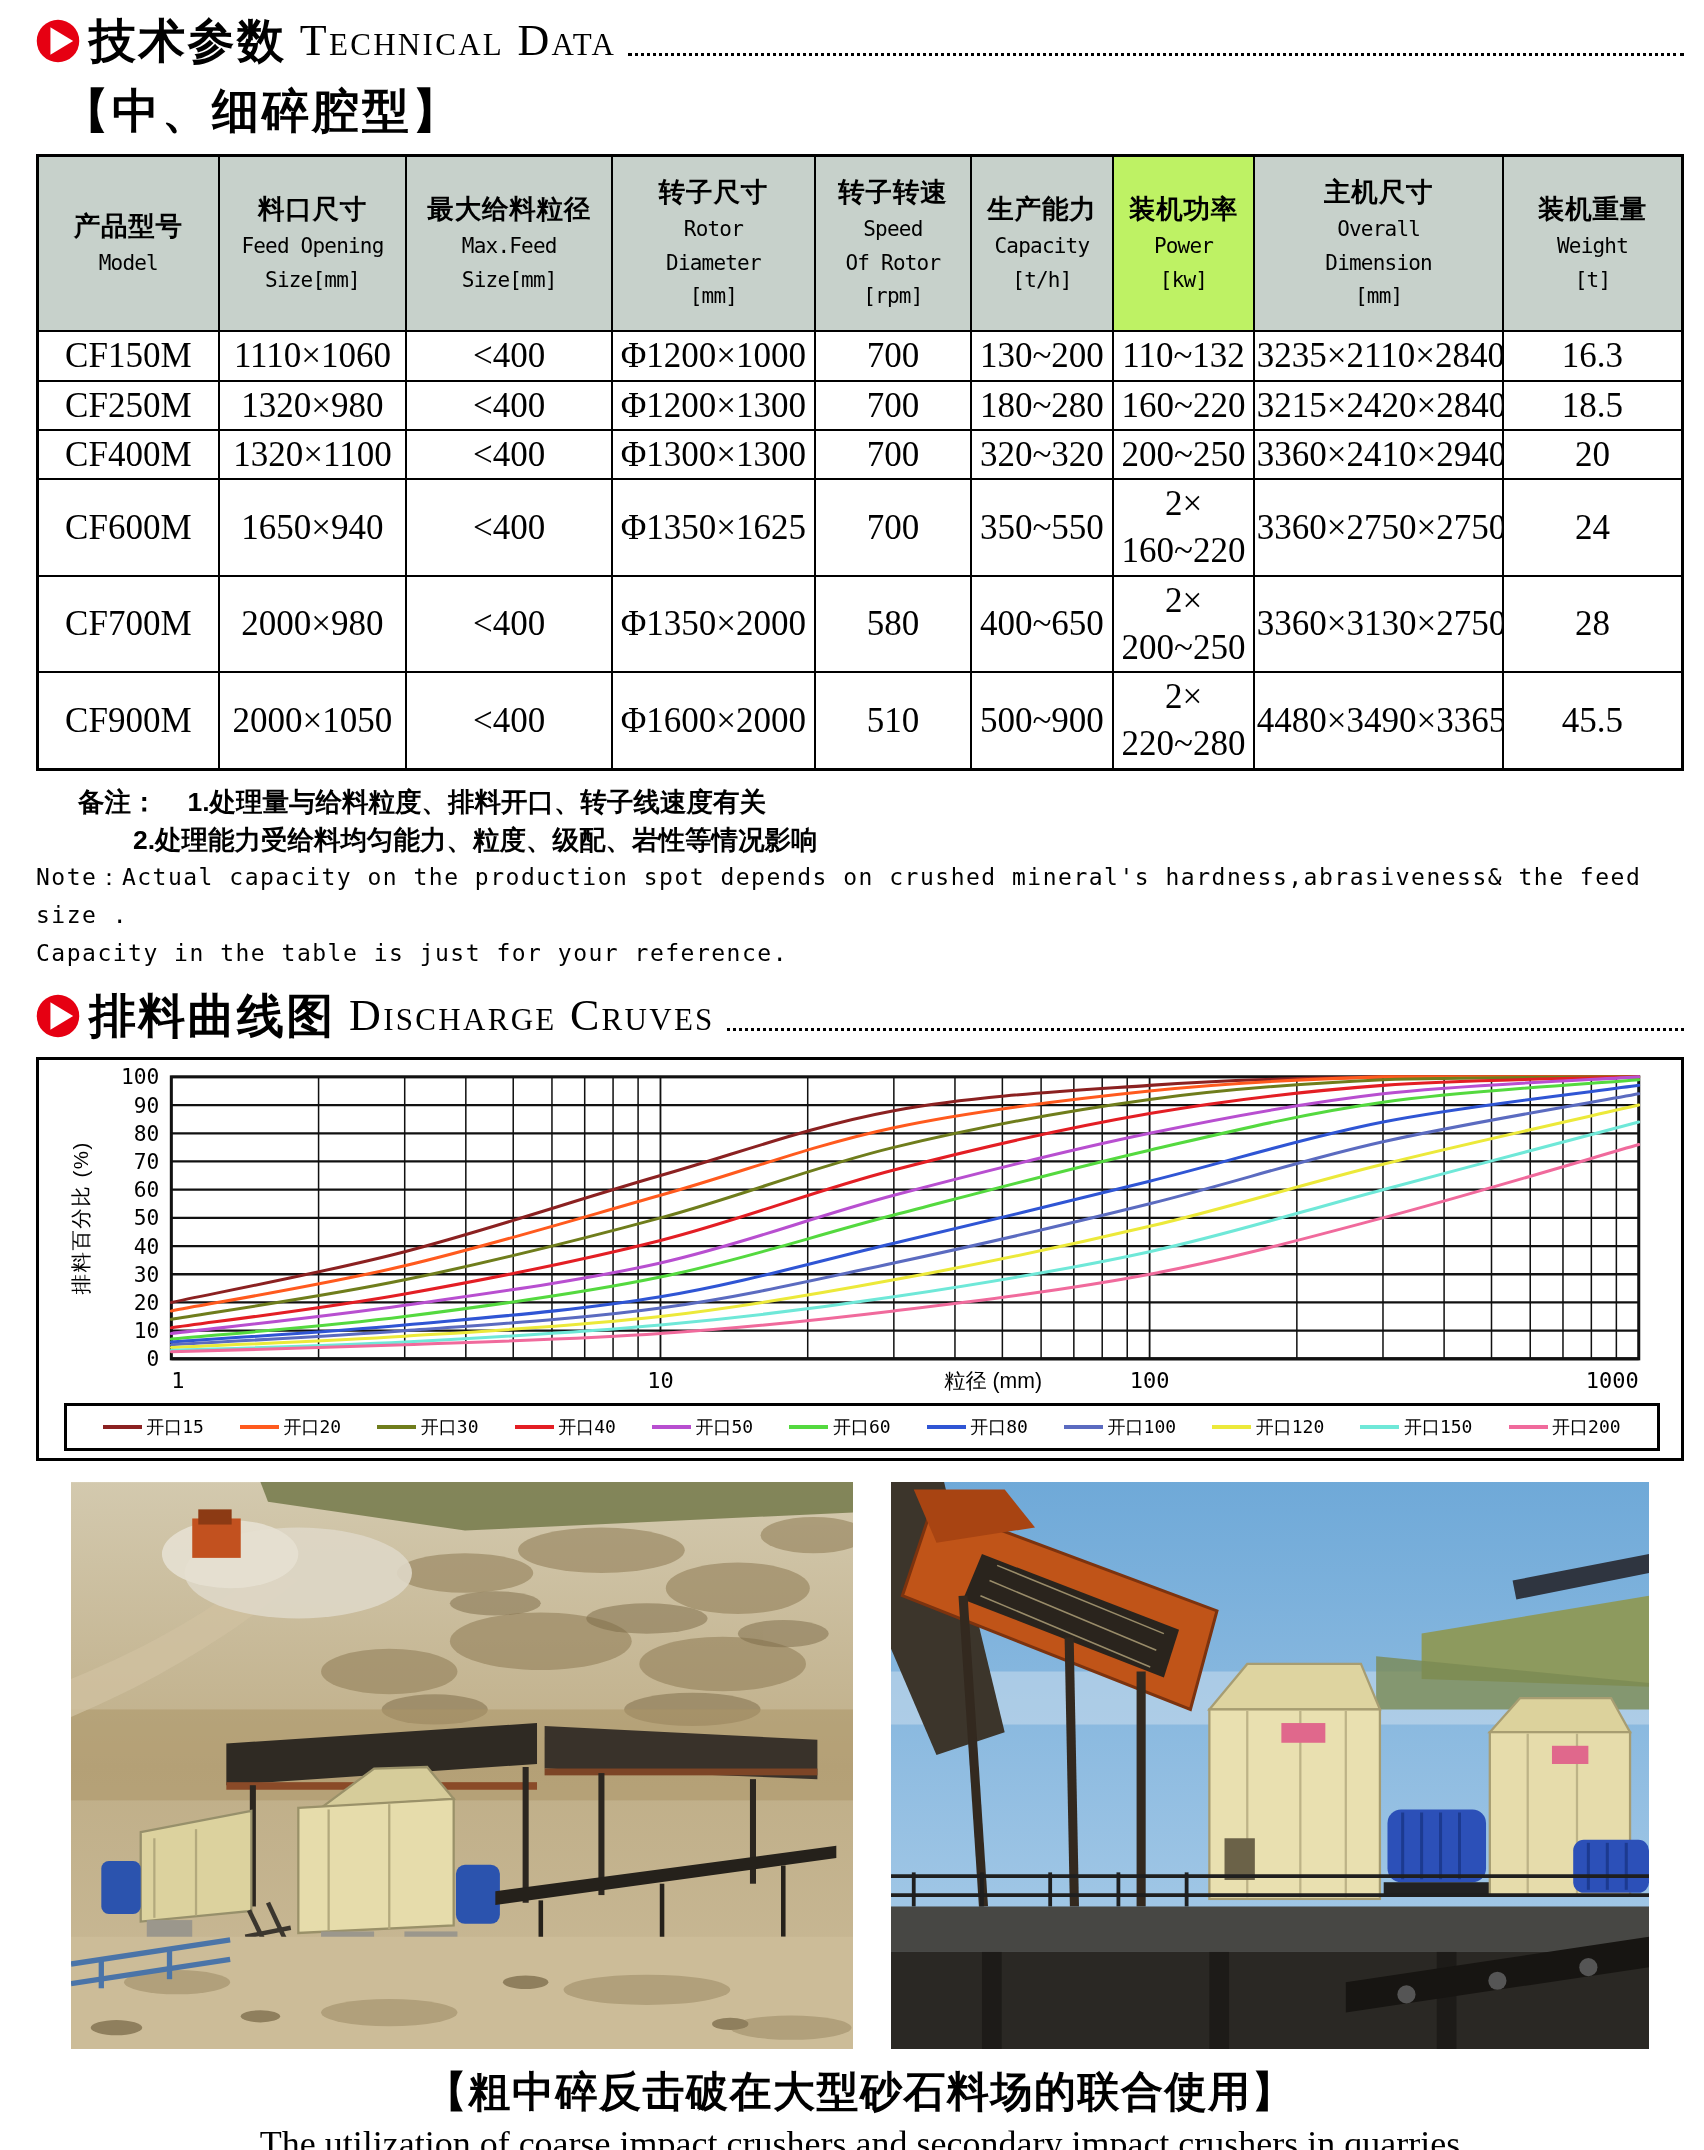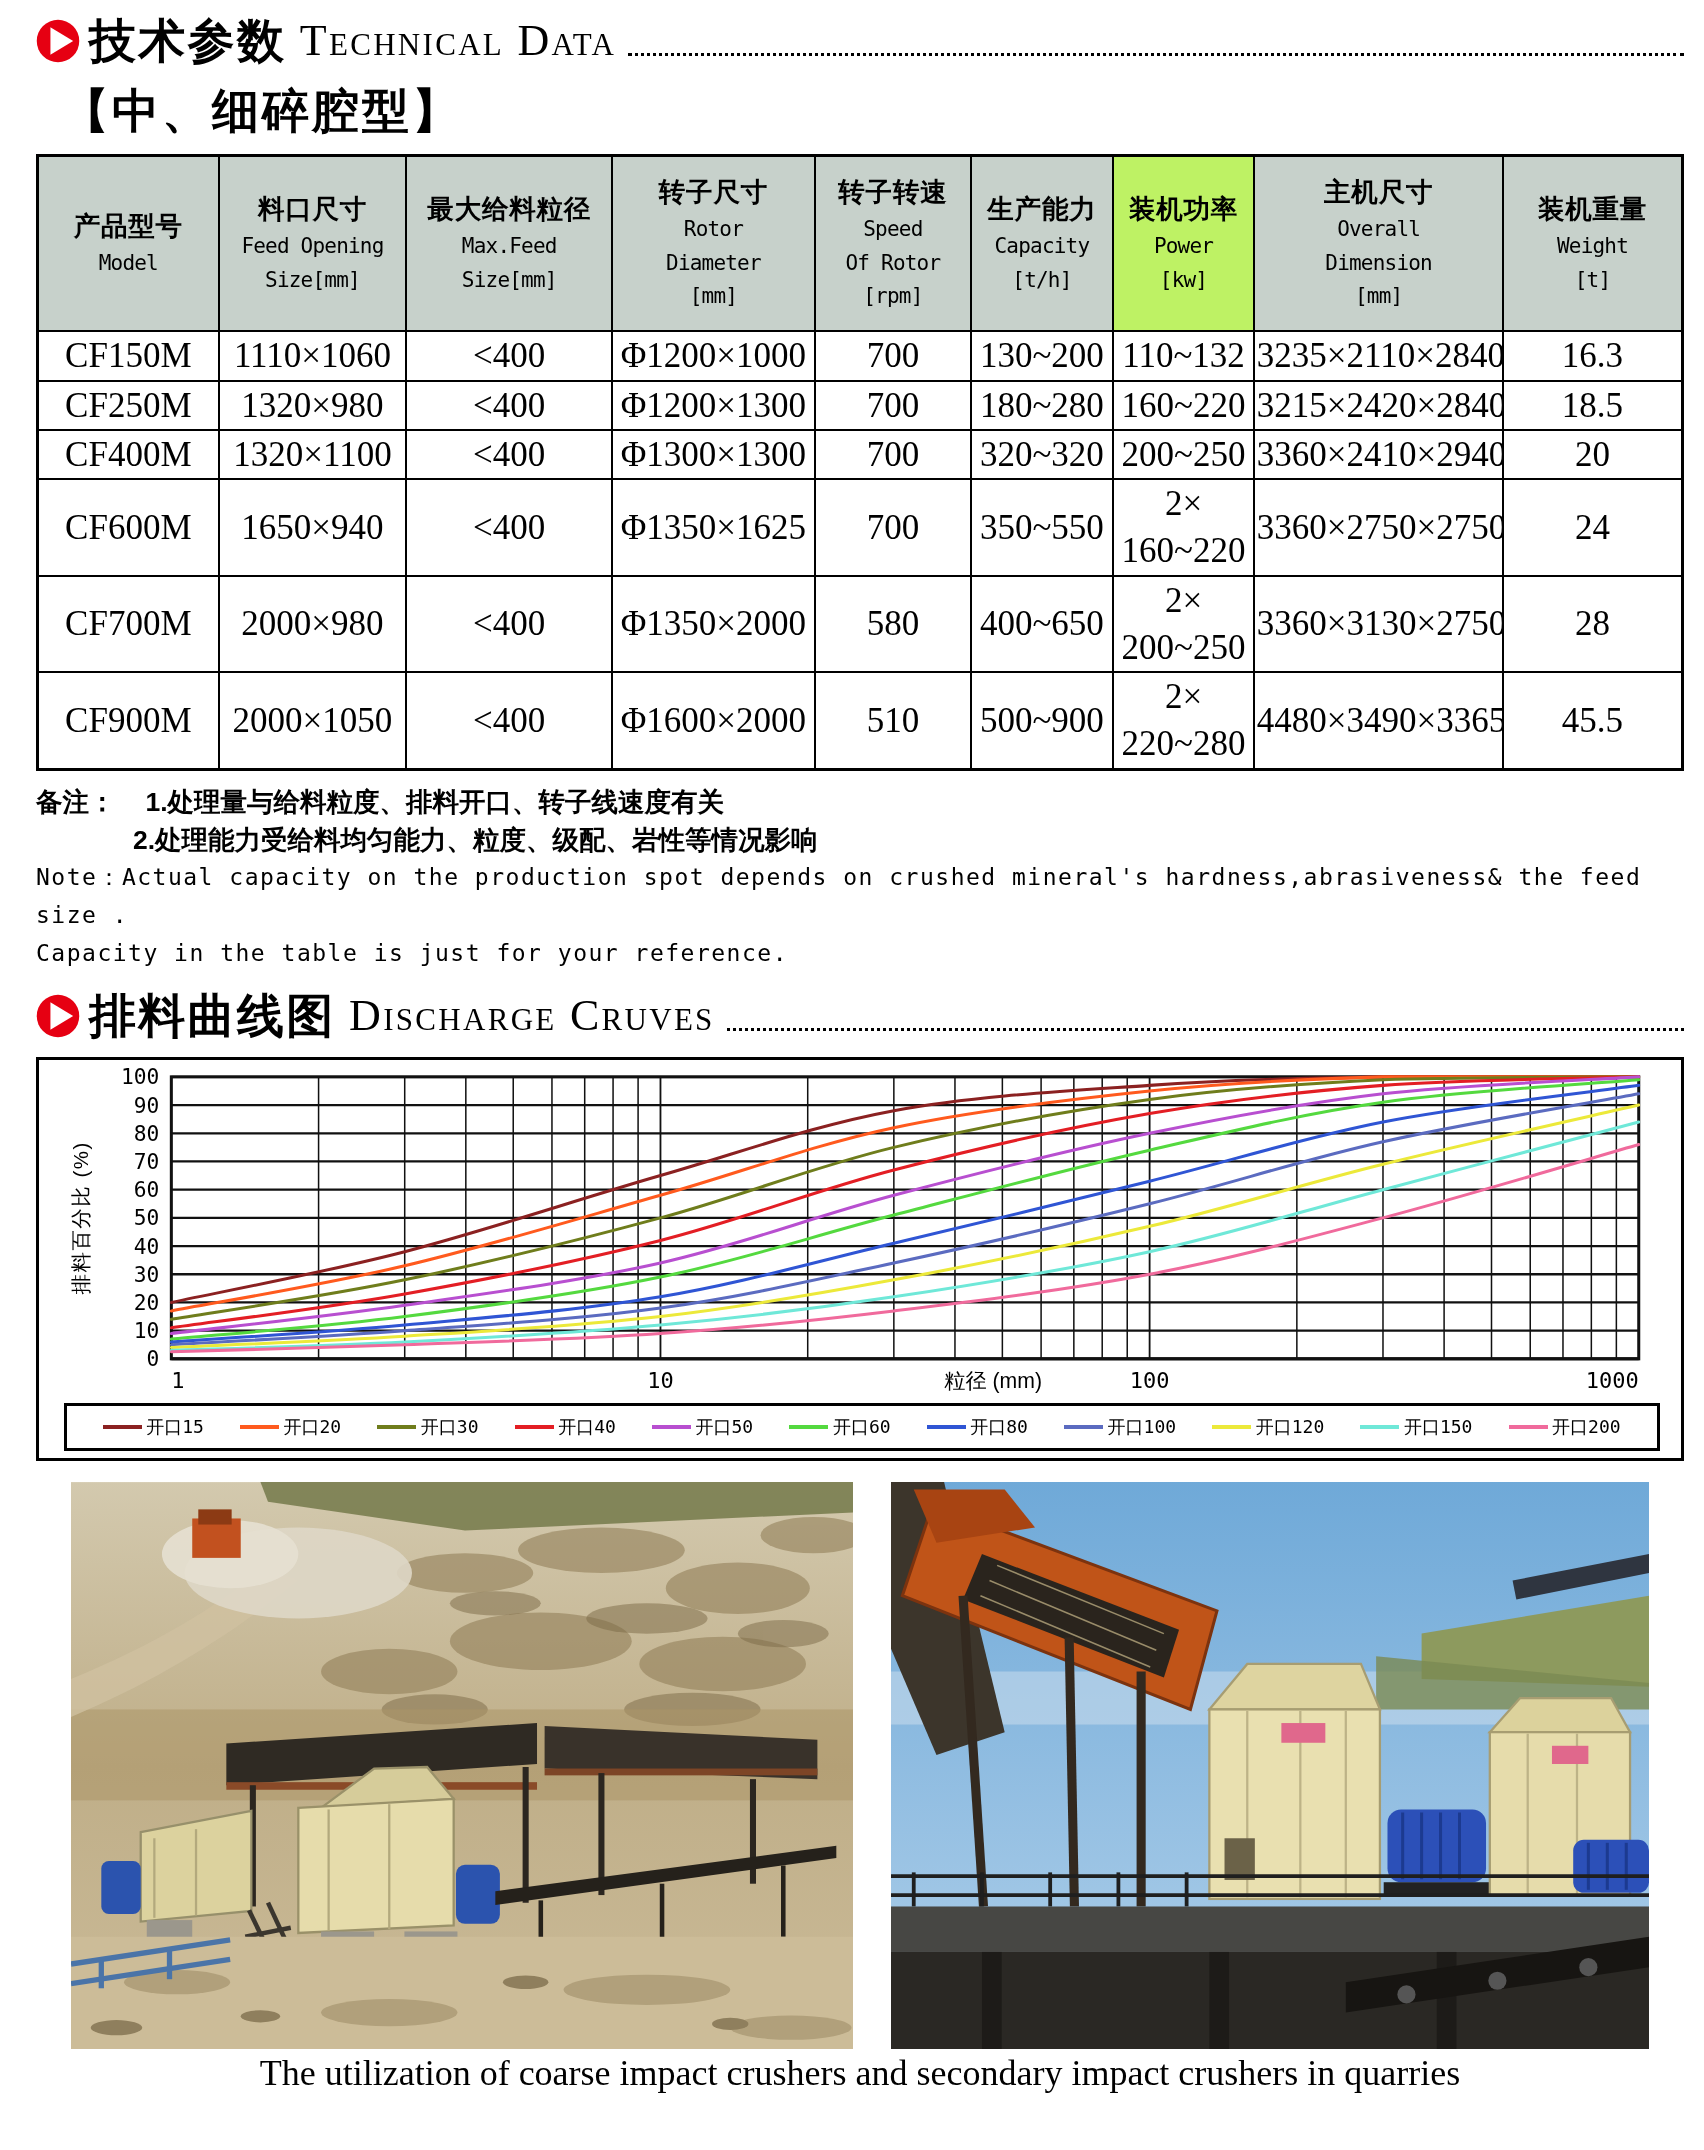--- a/index.html
+++ b/index.html
@@ -26,21 +26,21 @@
   th,td{border:2.3px solid #000;text-align:center;vertical-align:middle;padding:0 1.5px;overflow:hidden;}
   th{font-weight:normal;}
   th .zh{font-size:26.5px;font-weight:bold;line-height:1.5;letter-spacing:0.8px;}
   th .en{font-family:"DejaVu Sans Mono", monospace;font-size:21px;line-height:1.6;letter-spacing:-0.8px;}
   td{font-family:"Liberation Serif", serif;font-size:35px;}
   td div{line-height:1.35;}
 
   
   .notes{margin-top:12px;}
   .notes-zh{font-size:26.5px;font-weight:bold;line-height:1.45;}
-  .notes-label{margin-right:30px;}
+  .notes-label{margin-right:30px;margin-left:42px;}
   .notes-indent{margin-left:97px;}
   .notes-en{
     font-family:"DejaVu Sans Mono", monospace;font-size:23px;letter-spacing:1.5px;
     line-height:1.65;font-weight:normal;
   }
   .sec2{margin-top:16.7px;}
 
   
   .chart-box{margin-top:15px;border:3px solid #000;padding:6px 4.5px 7.6px 4.5px;background:#fff;}
   .legend{
@@ -645,16 +645,17 @@
       </g>
       <polygon points="600,660 1000,600 1000,640 600,700" fill="#171512"></polygon>
       <g fill="#555555">
         <circle cx="680" cy="676" r="12"></circle>
           <circle cx="800" cy="658" r="12"></circle>
           <circle cx="920" cy="640" r="12"></circle>
       </g>
     </svg>
   </div>
 
+  <div class="cap-zh">【粗中碎反击破在大型砂石料场的联合使用】</div>
   <div class="cap-en">The utilization of coarse impact crushers and secondary impact crushers in quarries</div>
 
 </div>
 
 
 </body></html>

